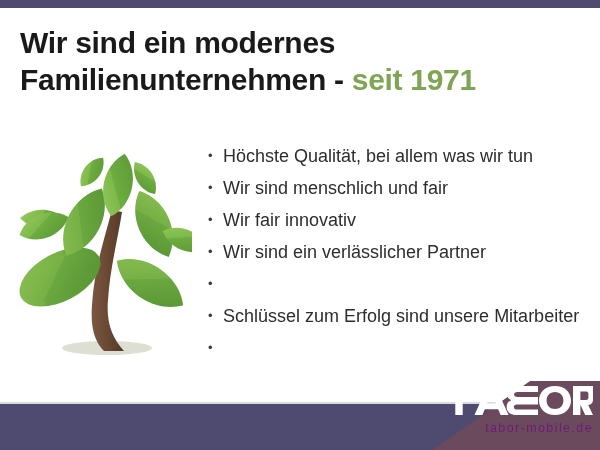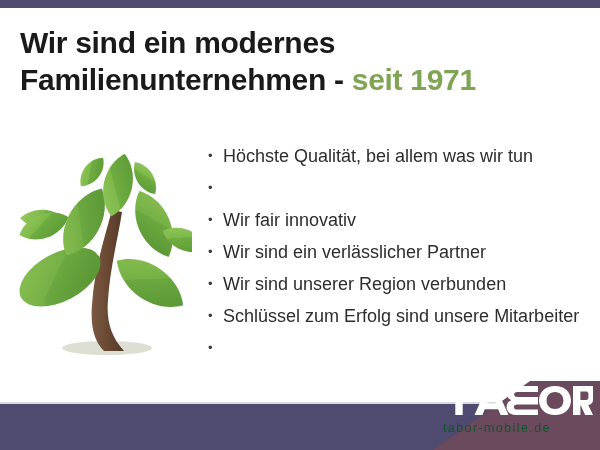--- a/index.html
+++ b/index.html
@@ -118,22 +118,22 @@
     left: 443px;
     top: 386px;
     width: 150px;
     height: 30px;
   }
   .logo-url {
     position: absolute;
     left: 443px;
     top: 420px;
     width: 150px;
-    text-align: left;
-    color: #14532d;
+    text-align: right;
+    color: #701a75;
     font-size: 12.5px;
     letter-spacing: 1.4px;
     line-height: 16px;
     white-space: nowrap;
   }
 </style>
 </head>
 <body>
 
 <div id="slide">
@@ -198,32 +198,32 @@
     </svg>
   </div>
 
   <div class="bullets">
     <div class="bullet-row">
       <span class="bullet-dot">•</span>
       <span class="bullet-text">Höchste Qualität, bei allem was wir tun</span>
     </div>
     <div class="bullet-row">
       <span class="bullet-dot">•</span>
+      <span class="bullet-text">Wir sind menschlich und fair</span>
     </div>
     <div class="bullet-row">
       <span class="bullet-dot">•</span>
       <span class="bullet-text">Wir fair innovativ</span>
     </div>
     <div class="bullet-row">
       <span class="bullet-dot">•</span>
       <span class="bullet-text">Wir sind ein verlässlicher Partner</span>
     </div>
     <div class="bullet-row">
       <span class="bullet-dot">•</span>
-      <span class="bullet-text">Wir sind unserer Region verbunden</span>
     </div>
     <div class="bullet-row">
       <span class="bullet-dot">•</span>
       <span class="bullet-text">Schlüssel zum Erfolg sind unsere Mitarbeiter</span>
     </div>
     <div class="bullet-row">
       <span class="bullet-dot">•</span>
     </div>
   </div>
 

